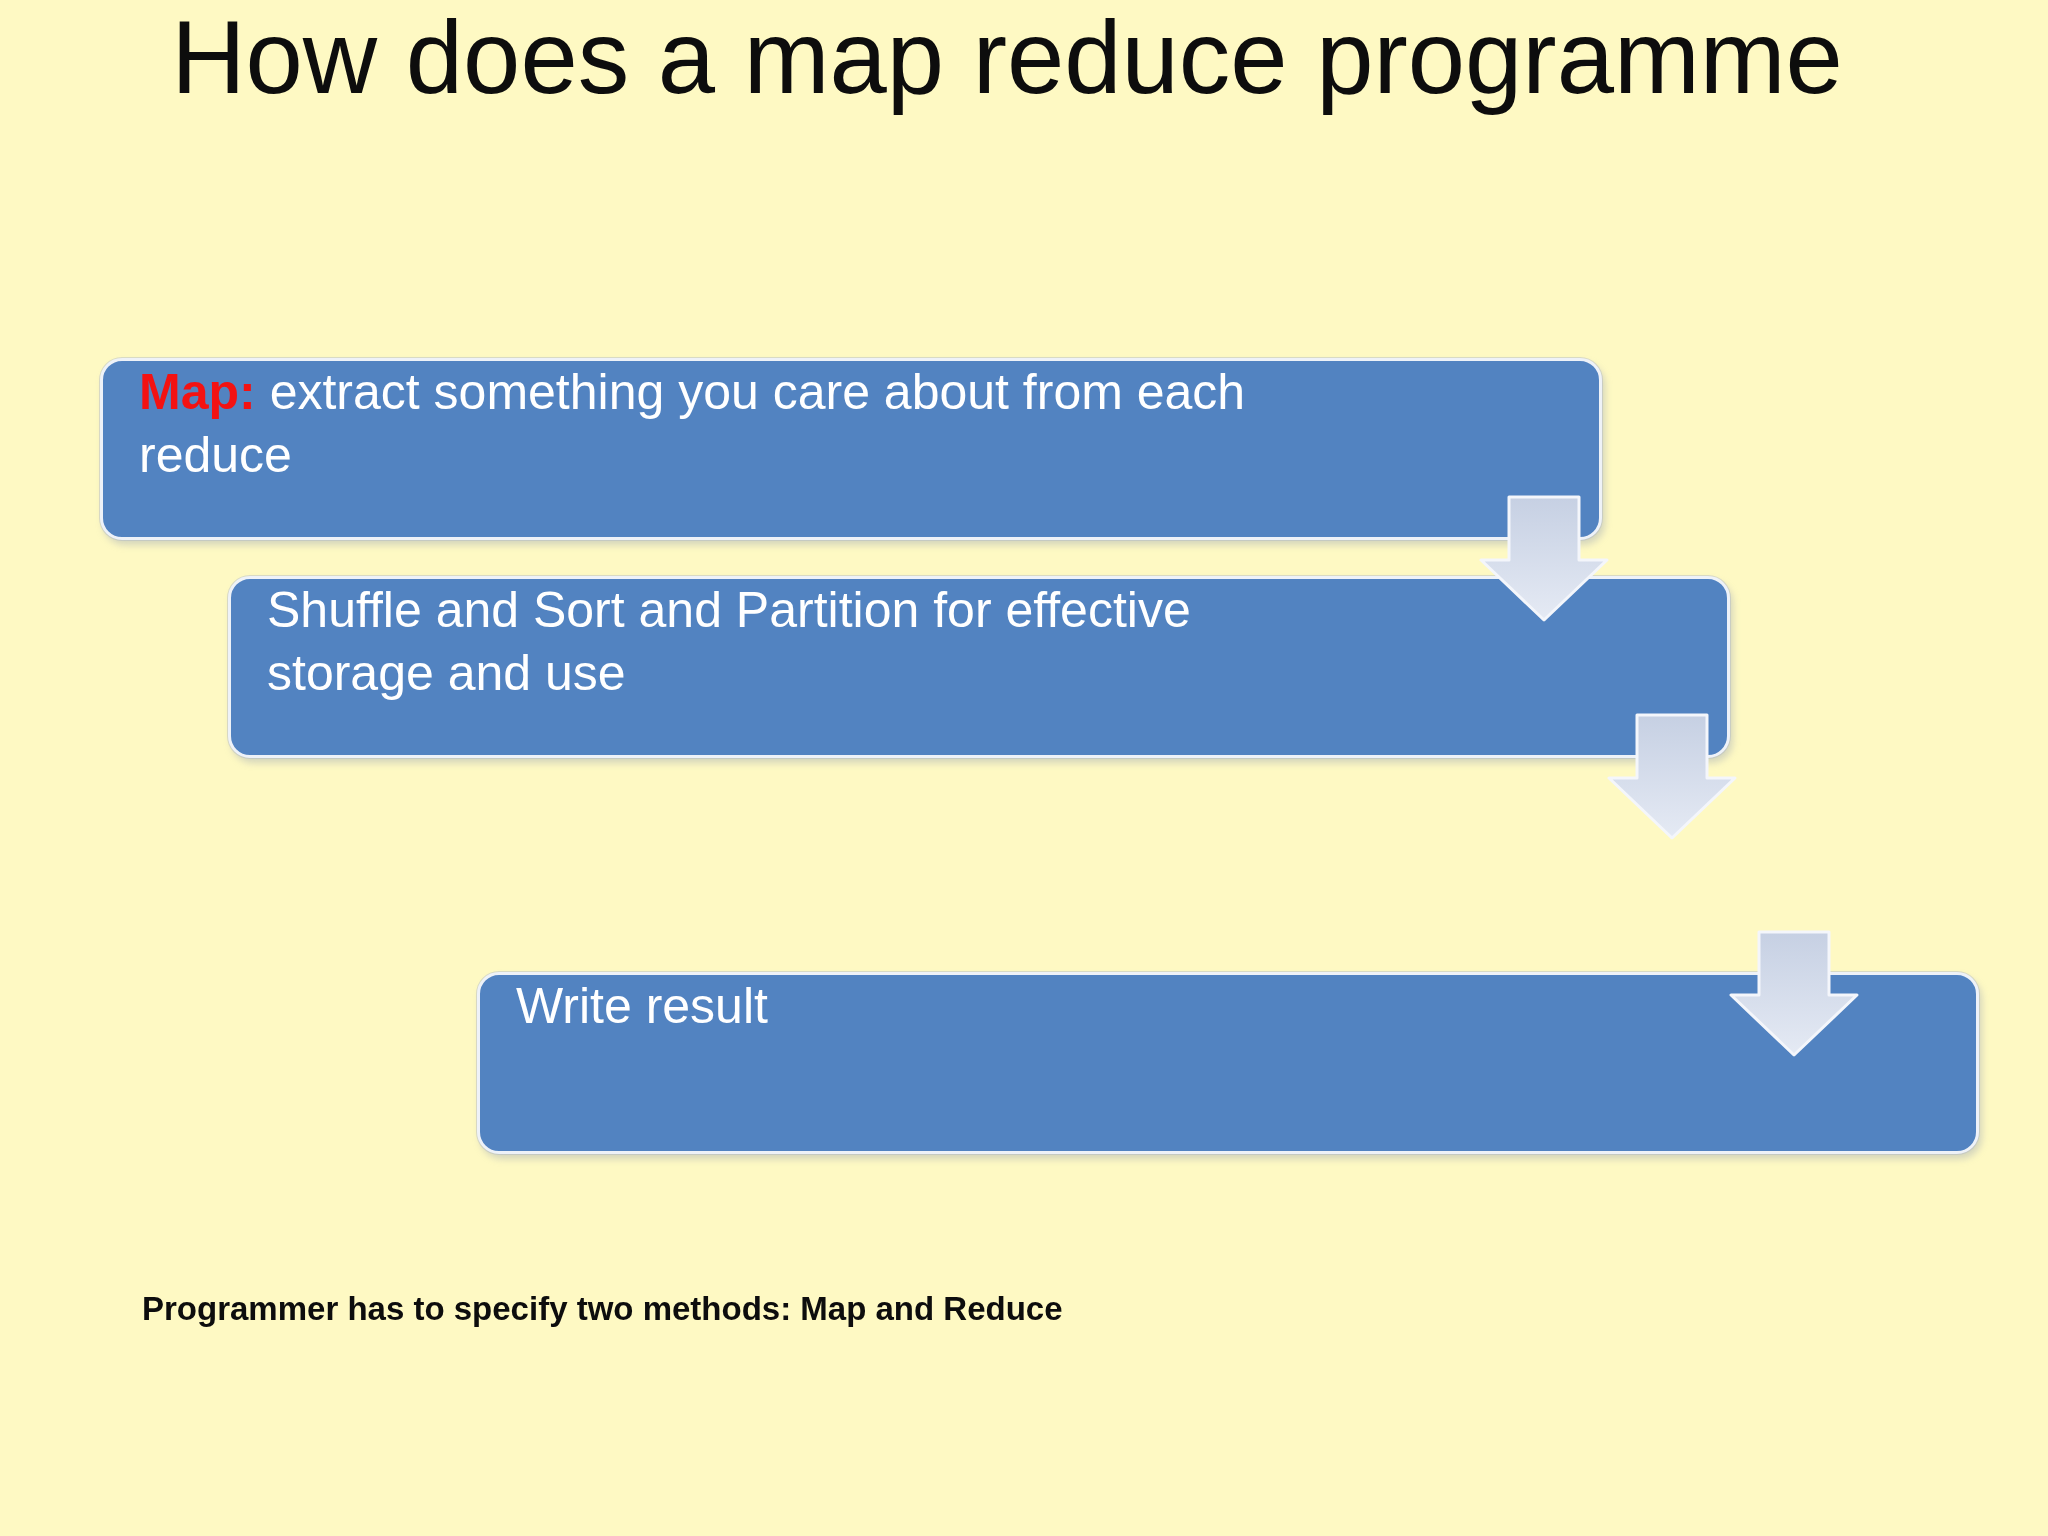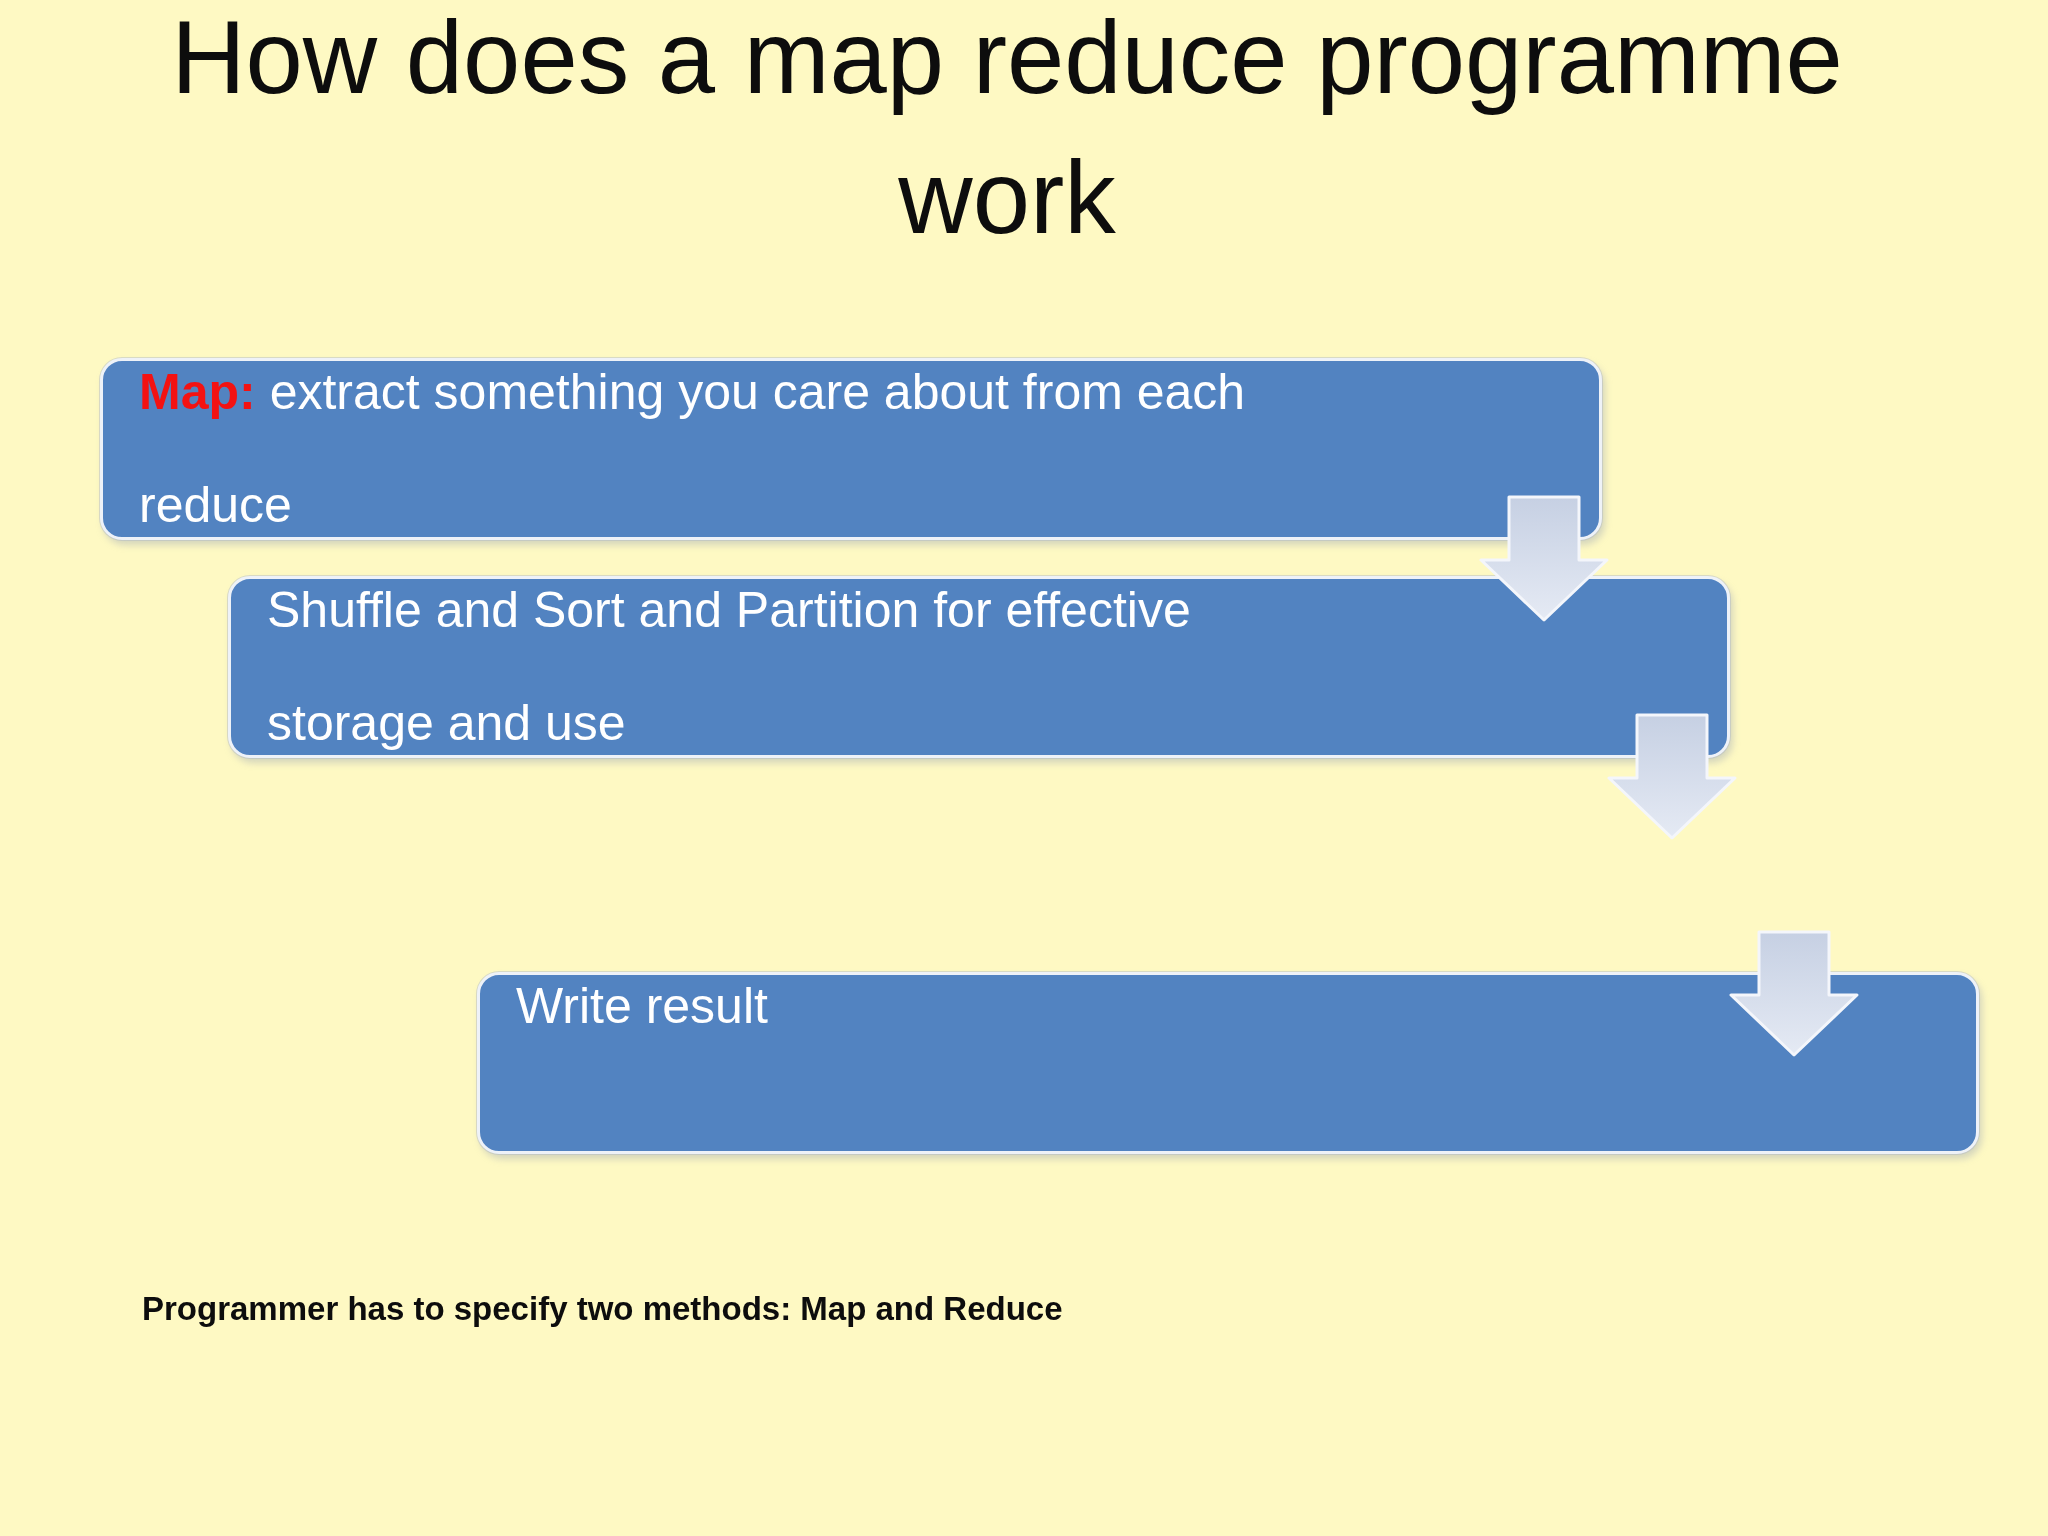--- a/index.html
+++ b/index.html
@@ -22,21 +22,21 @@
   }
   .title span{display:block;}
   .step{
     position:absolute;
     width:1502px;height:182px;
     box-sizing:border-box;
     background:#5283c1;
     border:3px solid #eef2f8;
     border-radius:22px;
     box-shadow:0 0 0 1px rgba(175,185,200,.45), 3px 5px 7px rgba(150,160,180,.40);
-    display:flex;flex-direction:column;justify-content:space-between;
+    display:flex;flex-direction:column;justify-content:flex-start;
     color:#ffffff;
     font-size:50px;
     line-height:63px;
     padding:0 40px 0 36px;
   }
   .step-map{left:100px;top:358px;}
   .step-shuffle{left:228px;top:576px;}
   .step-reduce{left:352px;top:796px;}
   .step-write{left:477px;top:972px;}
   .step .line{white-space:nowrap;}
@@ -71,21 +71,20 @@
     <defs>
       <linearGradient id="arrowGrad" x1="0" y1="0" x2="0" y2="1">
         <stop offset="0" stop-color="#c6d0e3"></stop>
         <stop offset="1" stop-color="#e5eaf4"></stop>
       </linearGradient>
     </defs>
   </svg>
 
   <h1 class="title">
     <span>How does a map reduce programme</span>
-    <span>work</span>
   </h1>
 
   <div class="step step-map">
     <div class="line">
       <span class="label">Map:</span><span>extract something you care about from each</span>
     </div>
     <div class="line">
       <span>reduce</span>
     </div>
   </div>

